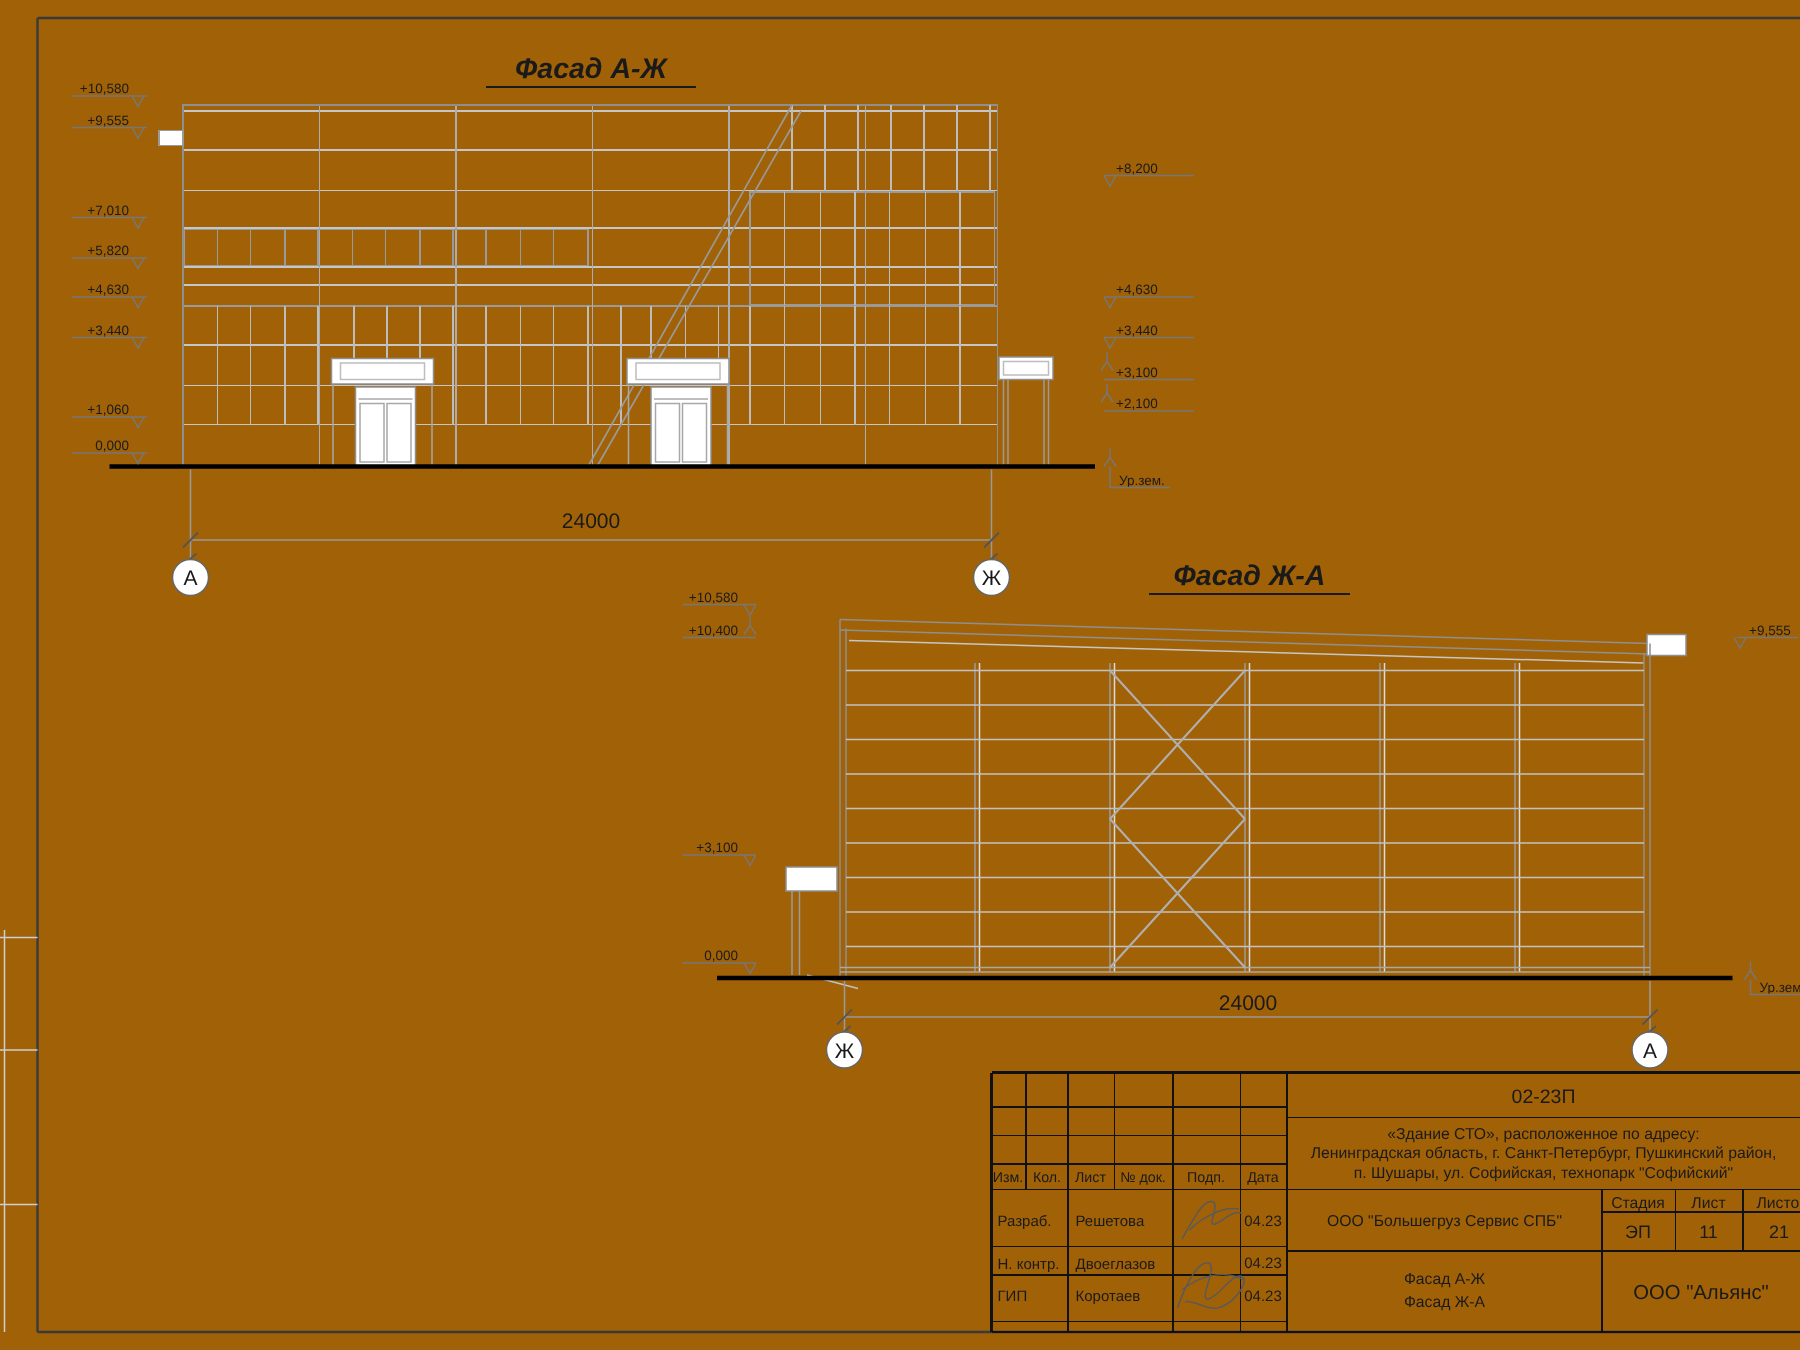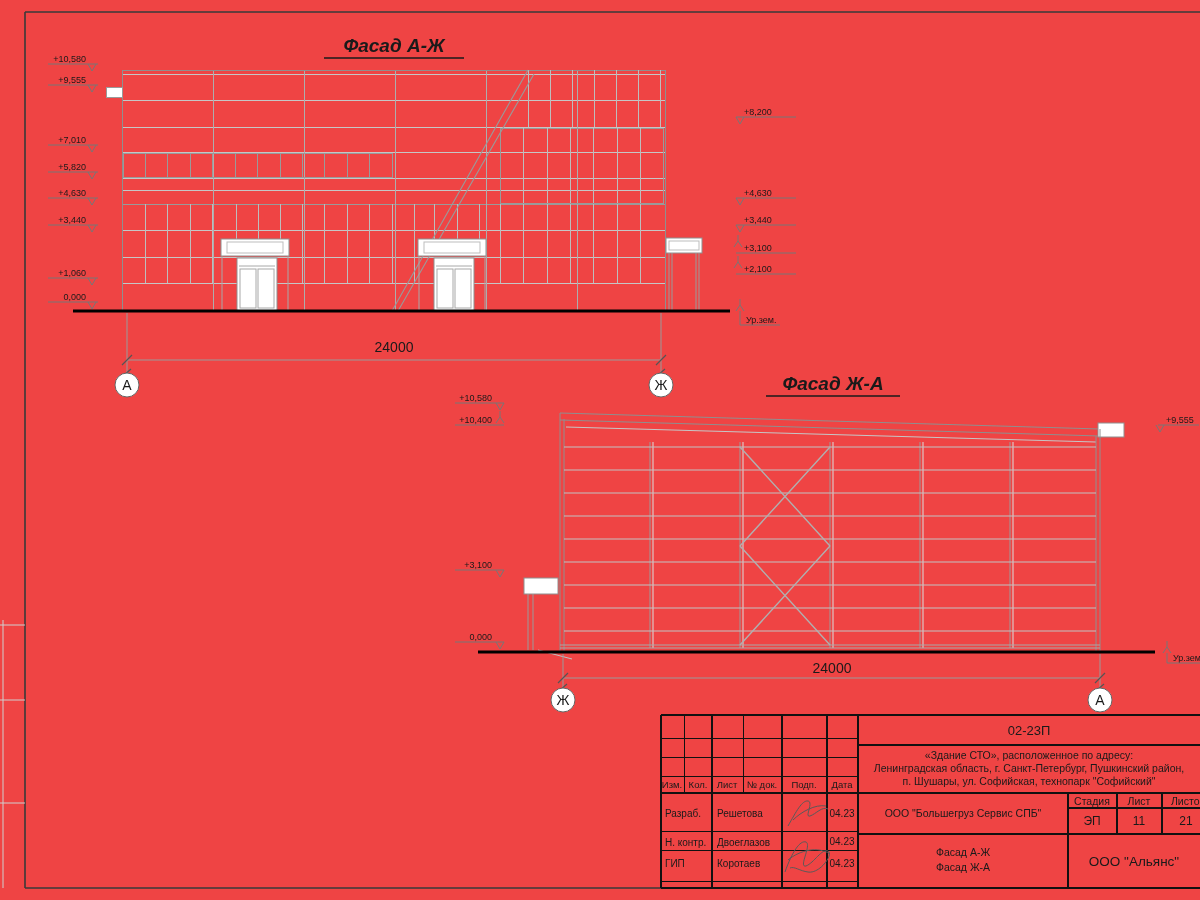--- a/index.html
+++ b/index.html
@@ -1,16 +1,16 @@
 <!DOCTYPE html>
 <html><head>
 <meta charset="utf-8">
 <style>
   html,body{margin:0;padding:0;background:#ffffff;}
-  .sheet{position:relative;width:1200px;height:900px;background:#ef4444;overflow:hidden;
+  .sheet{position:relative;width:1200px;height:900px;background:#a16207;overflow:hidden;
          font-family:"Liberation Sans", sans-serif;}
   svg{position:absolute;left:0;top:0;}
   text{fill:#1a1a1a;font-family:"Liberation Sans", sans-serif;}
   .t-title{font-size:19px;font-style:italic;font-weight:bold;}
   .t-mark{font-size:9px;}
   .t-dim{font-size:14px;}
   .t-axis{font-size:14px;}
   .t-tb{font-size:10px;}
   .t-tbs{font-size:9.5px;}
   .t-tbm{font-size:10.5px;}

